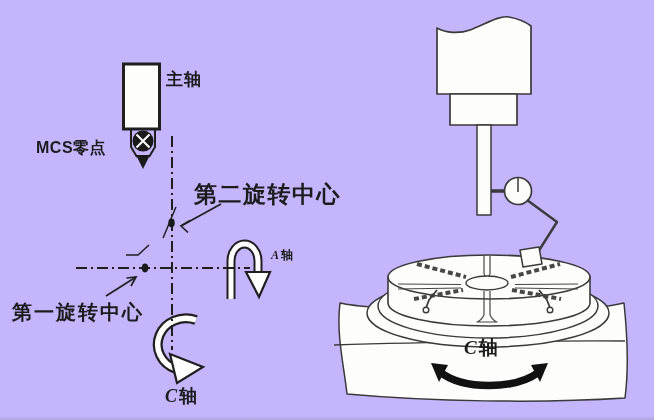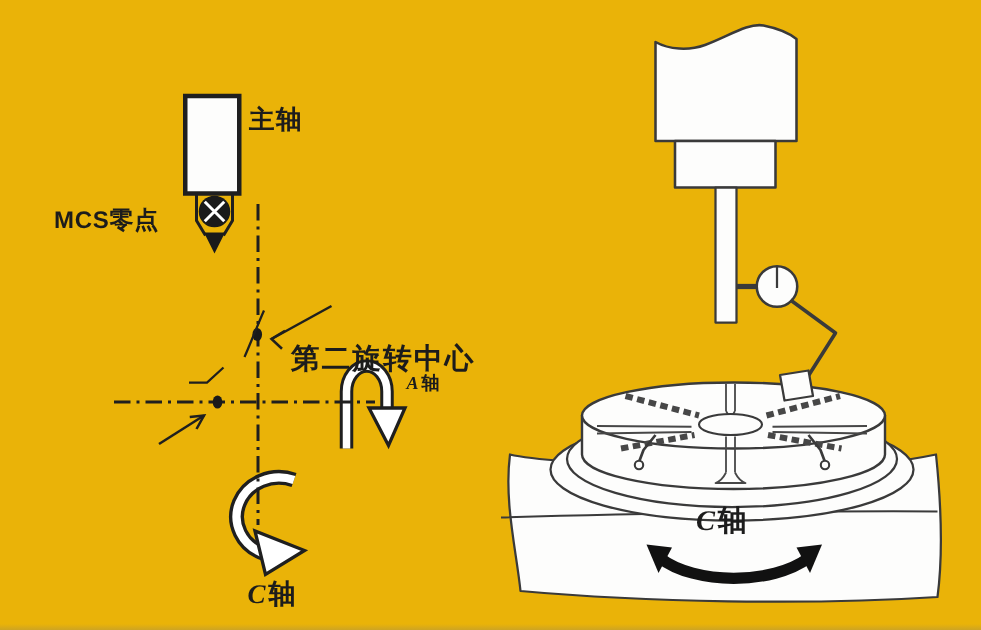--- a/index.html
+++ b/index.html
@@ -20,34 +20,34 @@
     line-height:1.1;
   }
   .axis-letter{
     font-family:"Liberation Serif","DejaVu Serif",serif;
     font-style:italic;
     font-weight:600;
     margin-right:1px;
   }
   #spindle-label{left:166px;top:71px;font-size:17px;}
   #mcs-label{left:36px;top:139px;font-size:16px;letter-spacing:0.5px;}
-  #second-center-label{left:194px;top:182px;font-size:19px;letter-spacing:1.5px;margin-top:48px;}
+  #second-center-label{left:194px;top:182px;font-size:23px;letter-spacing:1.5px;}
   #first-center-label{left:12px;top:301px;font-size:20px;letter-spacing:2px;}
   #a-axis-label{left:271px;top:249px;font-size:12px;}
   #c-axis-label-left{left:165px;top:387px;font-size:18px;}
   #c-axis-label-right{left:464px;top:338px;font-size:19px;}
   .bottom-edge{
     position:absolute;left:0;bottom:0;width:100%;height:4px;
     background:linear-gradient(to bottom,rgba(0,0,0,0),rgba(120,120,115,0.25));
   }
 </style>
 </head>
 <body>
 
-<div id="stage" style="background: #eab308;">
+<div id="stage" style="background: #c4b5fd;">
 
   <svg width="654" height="420" viewBox="0 0 654 420">
 
     <g stroke="#1f1f1f" fill="none">
 
       <g>
         <path d="M231,299 V261 A13.5,17 0 0 1 258,261 V272" stroke="#1f1f1f" stroke-width="9"></path>
         <path d="M231,299 V261 A13.5,17 0 0 1 258,261 V272" stroke="#ffffff" stroke-width="5"></path>
         <polygon points="246,272 270,272 259,297" fill="#ffffff" stroke="#1f1f1f" stroke-width="2.2"></polygon>
       </g>
@@ -146,20 +146,21 @@
       </g>
     </g>
   </svg>
 
   <div class="lbl" id="spindle-label">主轴</div>
 
   <div class="lbl" id="mcs-label">MCS零点</div>
 
   <div class="lbl" id="second-center-label">第二旋转中心</div>
 
+  <div class="lbl" id="first-center-label">第一旋转中心</div>
 
   <div class="lbl" id="a-axis-label">
     <span class="axis-letter">A</span><span>轴</span>
   </div>
 
   <div class="lbl" id="c-axis-label-left">
     <span class="axis-letter">C</span><span>轴</span>
   </div>
 
   <div class="lbl" id="c-axis-label-right">

